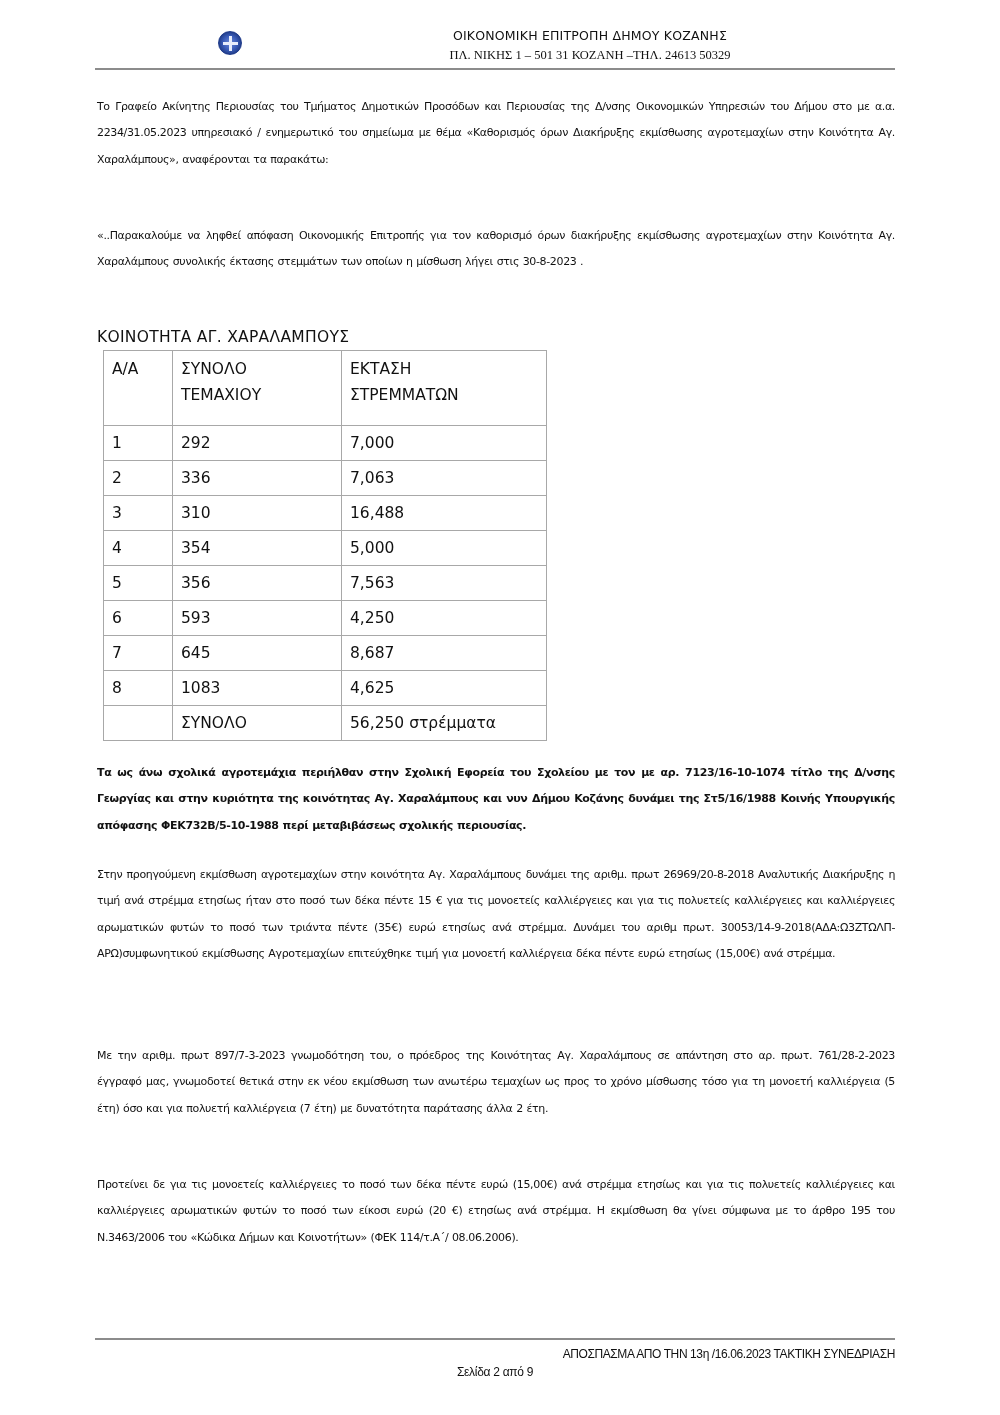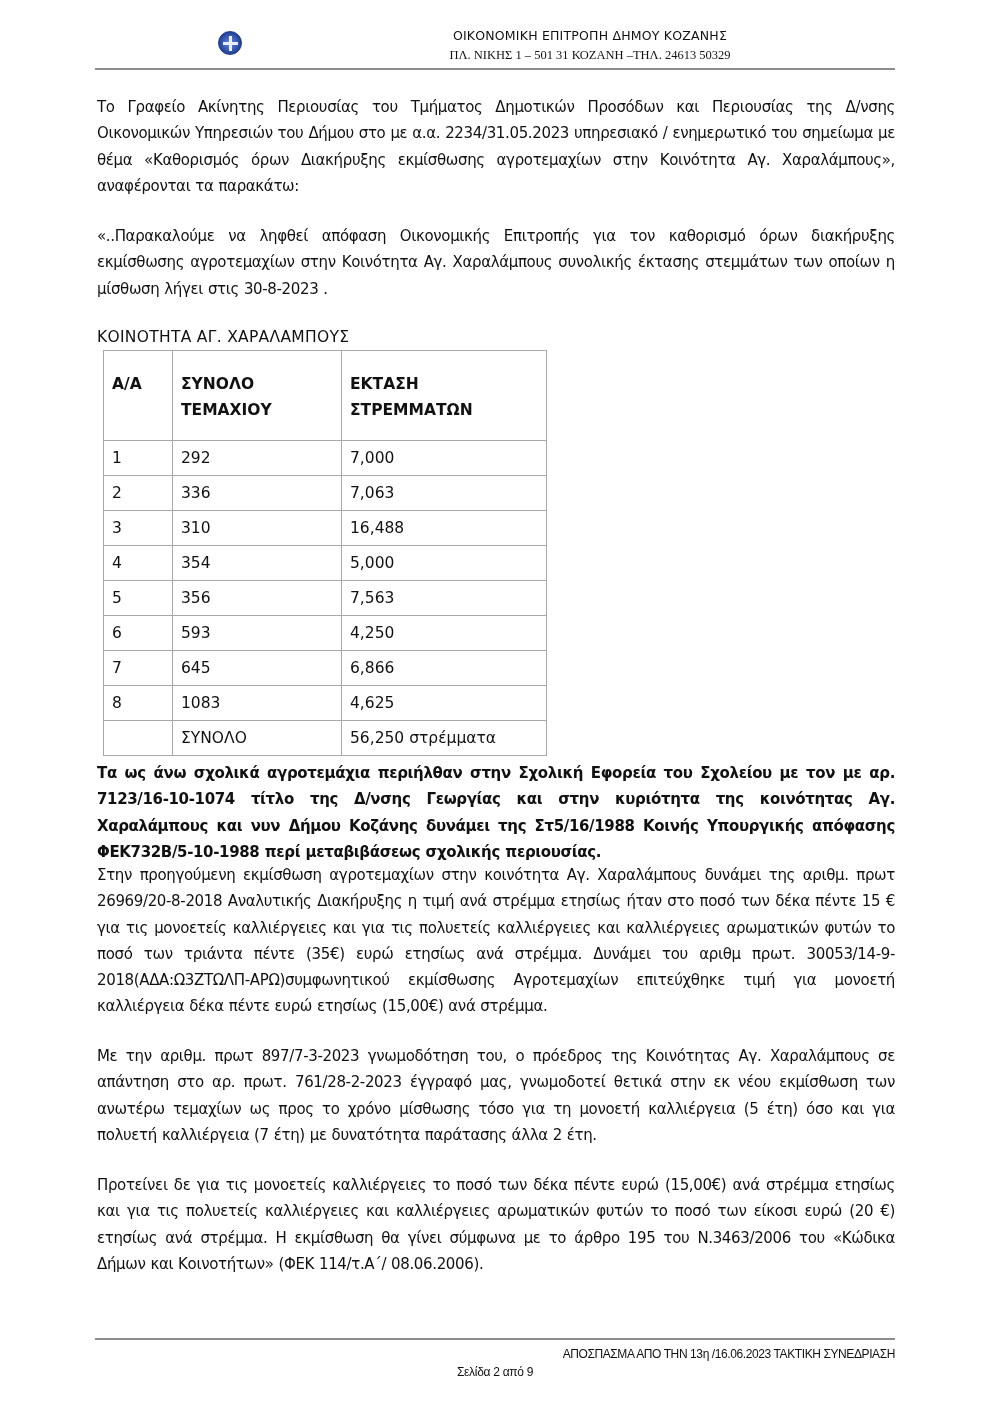--- a/index.html
+++ b/index.html
@@ -13,32 +13,32 @@
   .logo .cross-v { position: absolute; left: 10px; top: 4px; width: 3px; height: 15px; background: #e8eefc; }
   .logo .cross-h { position: absolute; left: 4px; top: 10px; width: 15px; height: 3px; background: #e8eefc; }
   .header-line1 { position: absolute; left: 0; width: 800px; top: 0; text-align: center;
           font-family: "DejaVu Sans", sans-serif; font-size: 12.5px; letter-spacing: 0.2px; padding-left: 190px; box-sizing: border-box; }
   .header-line1 span, .header-line2 span { display: inline-block; }
   .header-line2 { position: absolute; left: 0; width: 800px; top: 20px; text-align: center;
           font-family: Liberation Serif, serif; font-size: 12.5px; padding-left: 190px; box-sizing: border-box; }
   .header-rule { position: absolute; left: 95px; top: 68px; width: 800px; height: 2px; background: #8c8c8c; }
 
   .body-text { position: absolute; left: 97px; width: 798px; font-family: "DejaVu Sans", sans-serif;
-          font-size: 15px; line-height: 26.3px; text-align: justify; letter-spacing: -0.35px; word-spacing: 0.5px; }
+          font-size: 11px; line-height: 26.3px; text-align: justify; letter-spacing: -0.35px; word-spacing: 0.5px; }
   .body-text p { margin: 0; }
 
   .p1 { top: 94px; }
   .p2 { top: 223px; }
 
   .table-title { position: absolute; left: 97px; top: 328px; font-family: "DejaVu Sans", sans-serif; font-size: 15.5px; letter-spacing: 0.3px; }
 
   table.plots { position: absolute; left: 103px; top: 350px; border-collapse: collapse;
           font-family: "DejaVu Sans", sans-serif; font-size: 15.5px; }
   table.plots td { border: 1.5px solid #a8a8a8; padding: 0 8px; vertical-align: top; height: 34px; line-height: 34px; }
-  table.plots tr.head td { height: 69px; line-height: 26px; padding-top: 20px; font-weight: bold; }
+  table.plots tr.head td { height: 69px; line-height: 26px; padding-top: 5px; }
   table.plots td.c1 { width: 52px; }
   table.plots td.c2 { width: 152px; }
   table.plots td.c3 { width: 188px; white-space: nowrap; overflow: hidden; }
 
   .p3 { top: 760px; font-weight: bold; }
   .p4 { top: 862px; }
   .p5 { top: 1043px; }
   .p6 { top: 1172px; }
 
   .footer-rule { position: absolute; left: 95px; top: 1338px; width: 800px; height: 2px; background: #8c8c8c; }
@@ -104,21 +104,21 @@
       <td class="c3">7,563</td>
     </tr>
     <tr>
       <td class="c1">6</td>
       <td class="c2">593</td>
       <td class="c3">4,250</td>
     </tr>
     <tr>
       <td class="c1">7</td>
       <td class="c2">645</td>
-      <td class="c3">6,866</td>
+      <td class="c3">8,687</td>
     </tr>
     <tr>
       <td class="c1">8</td>
       <td class="c2">1083</td>
       <td class="c3">4,625</td>
     </tr>
     <tr>
       <td class="c1"></td>
       <td class="c2">ΣΥΝΟΛΟ</td>
       <td class="c3">56,250 στρέμματα</td>

